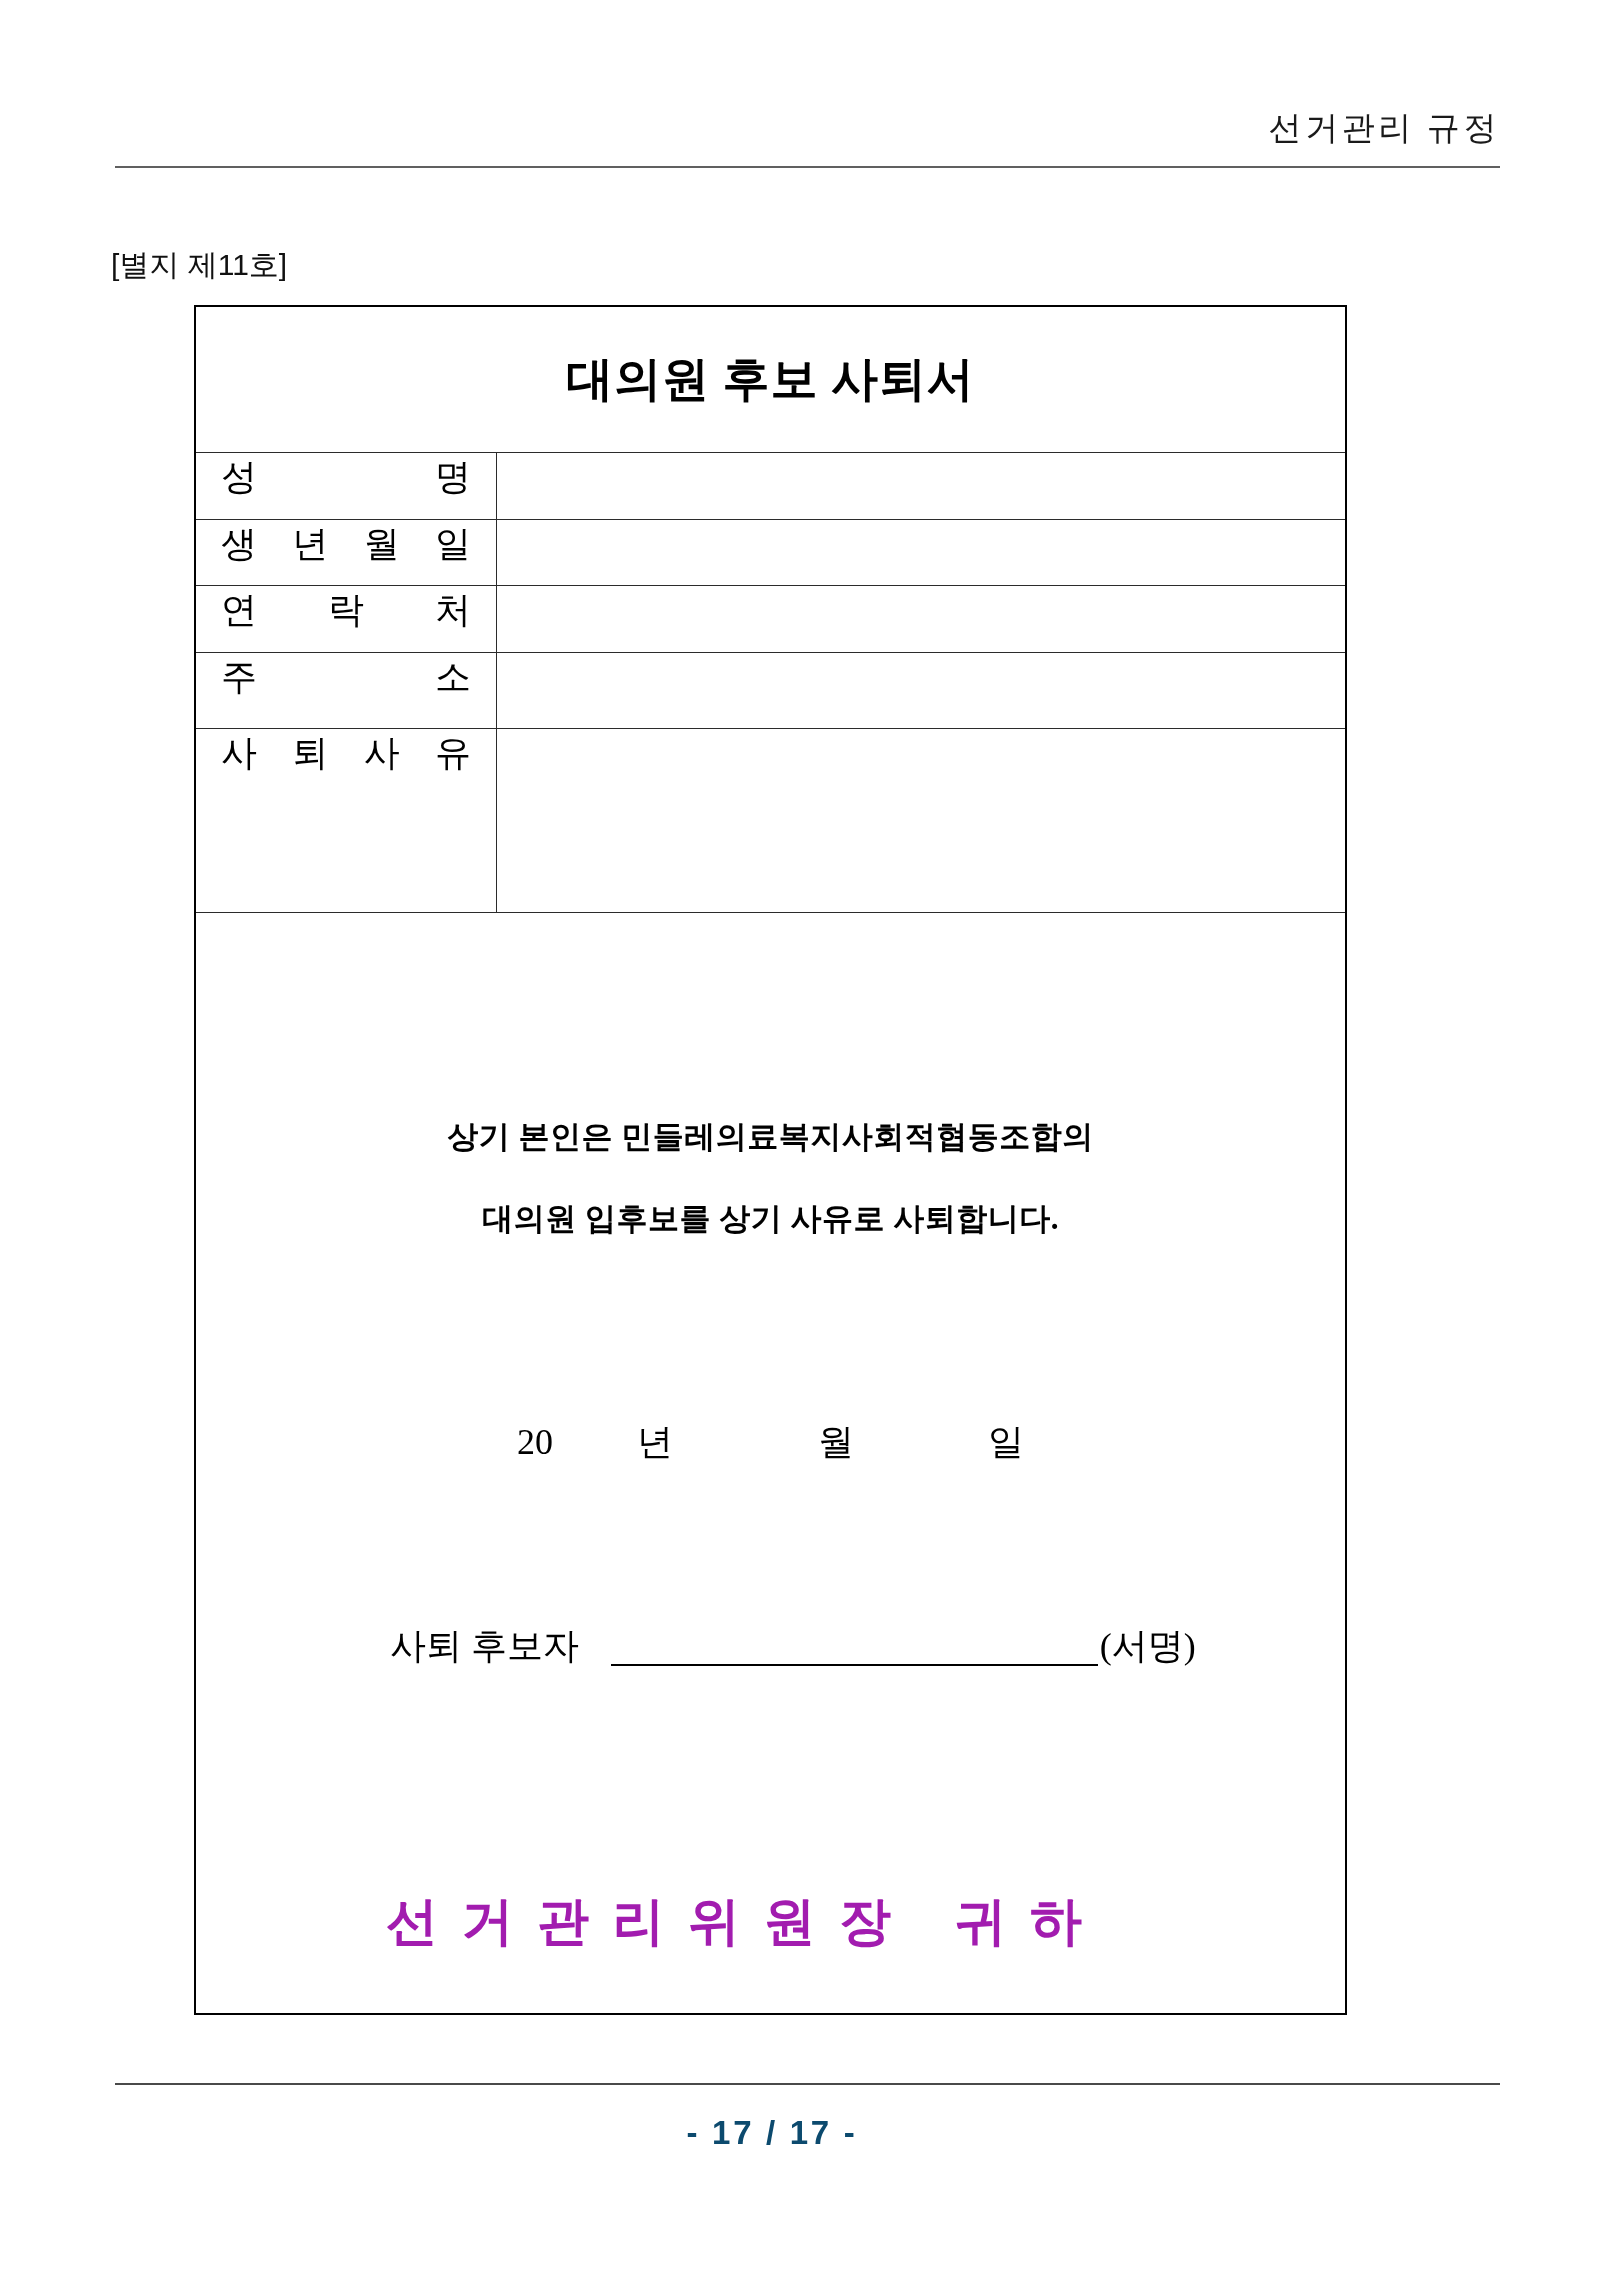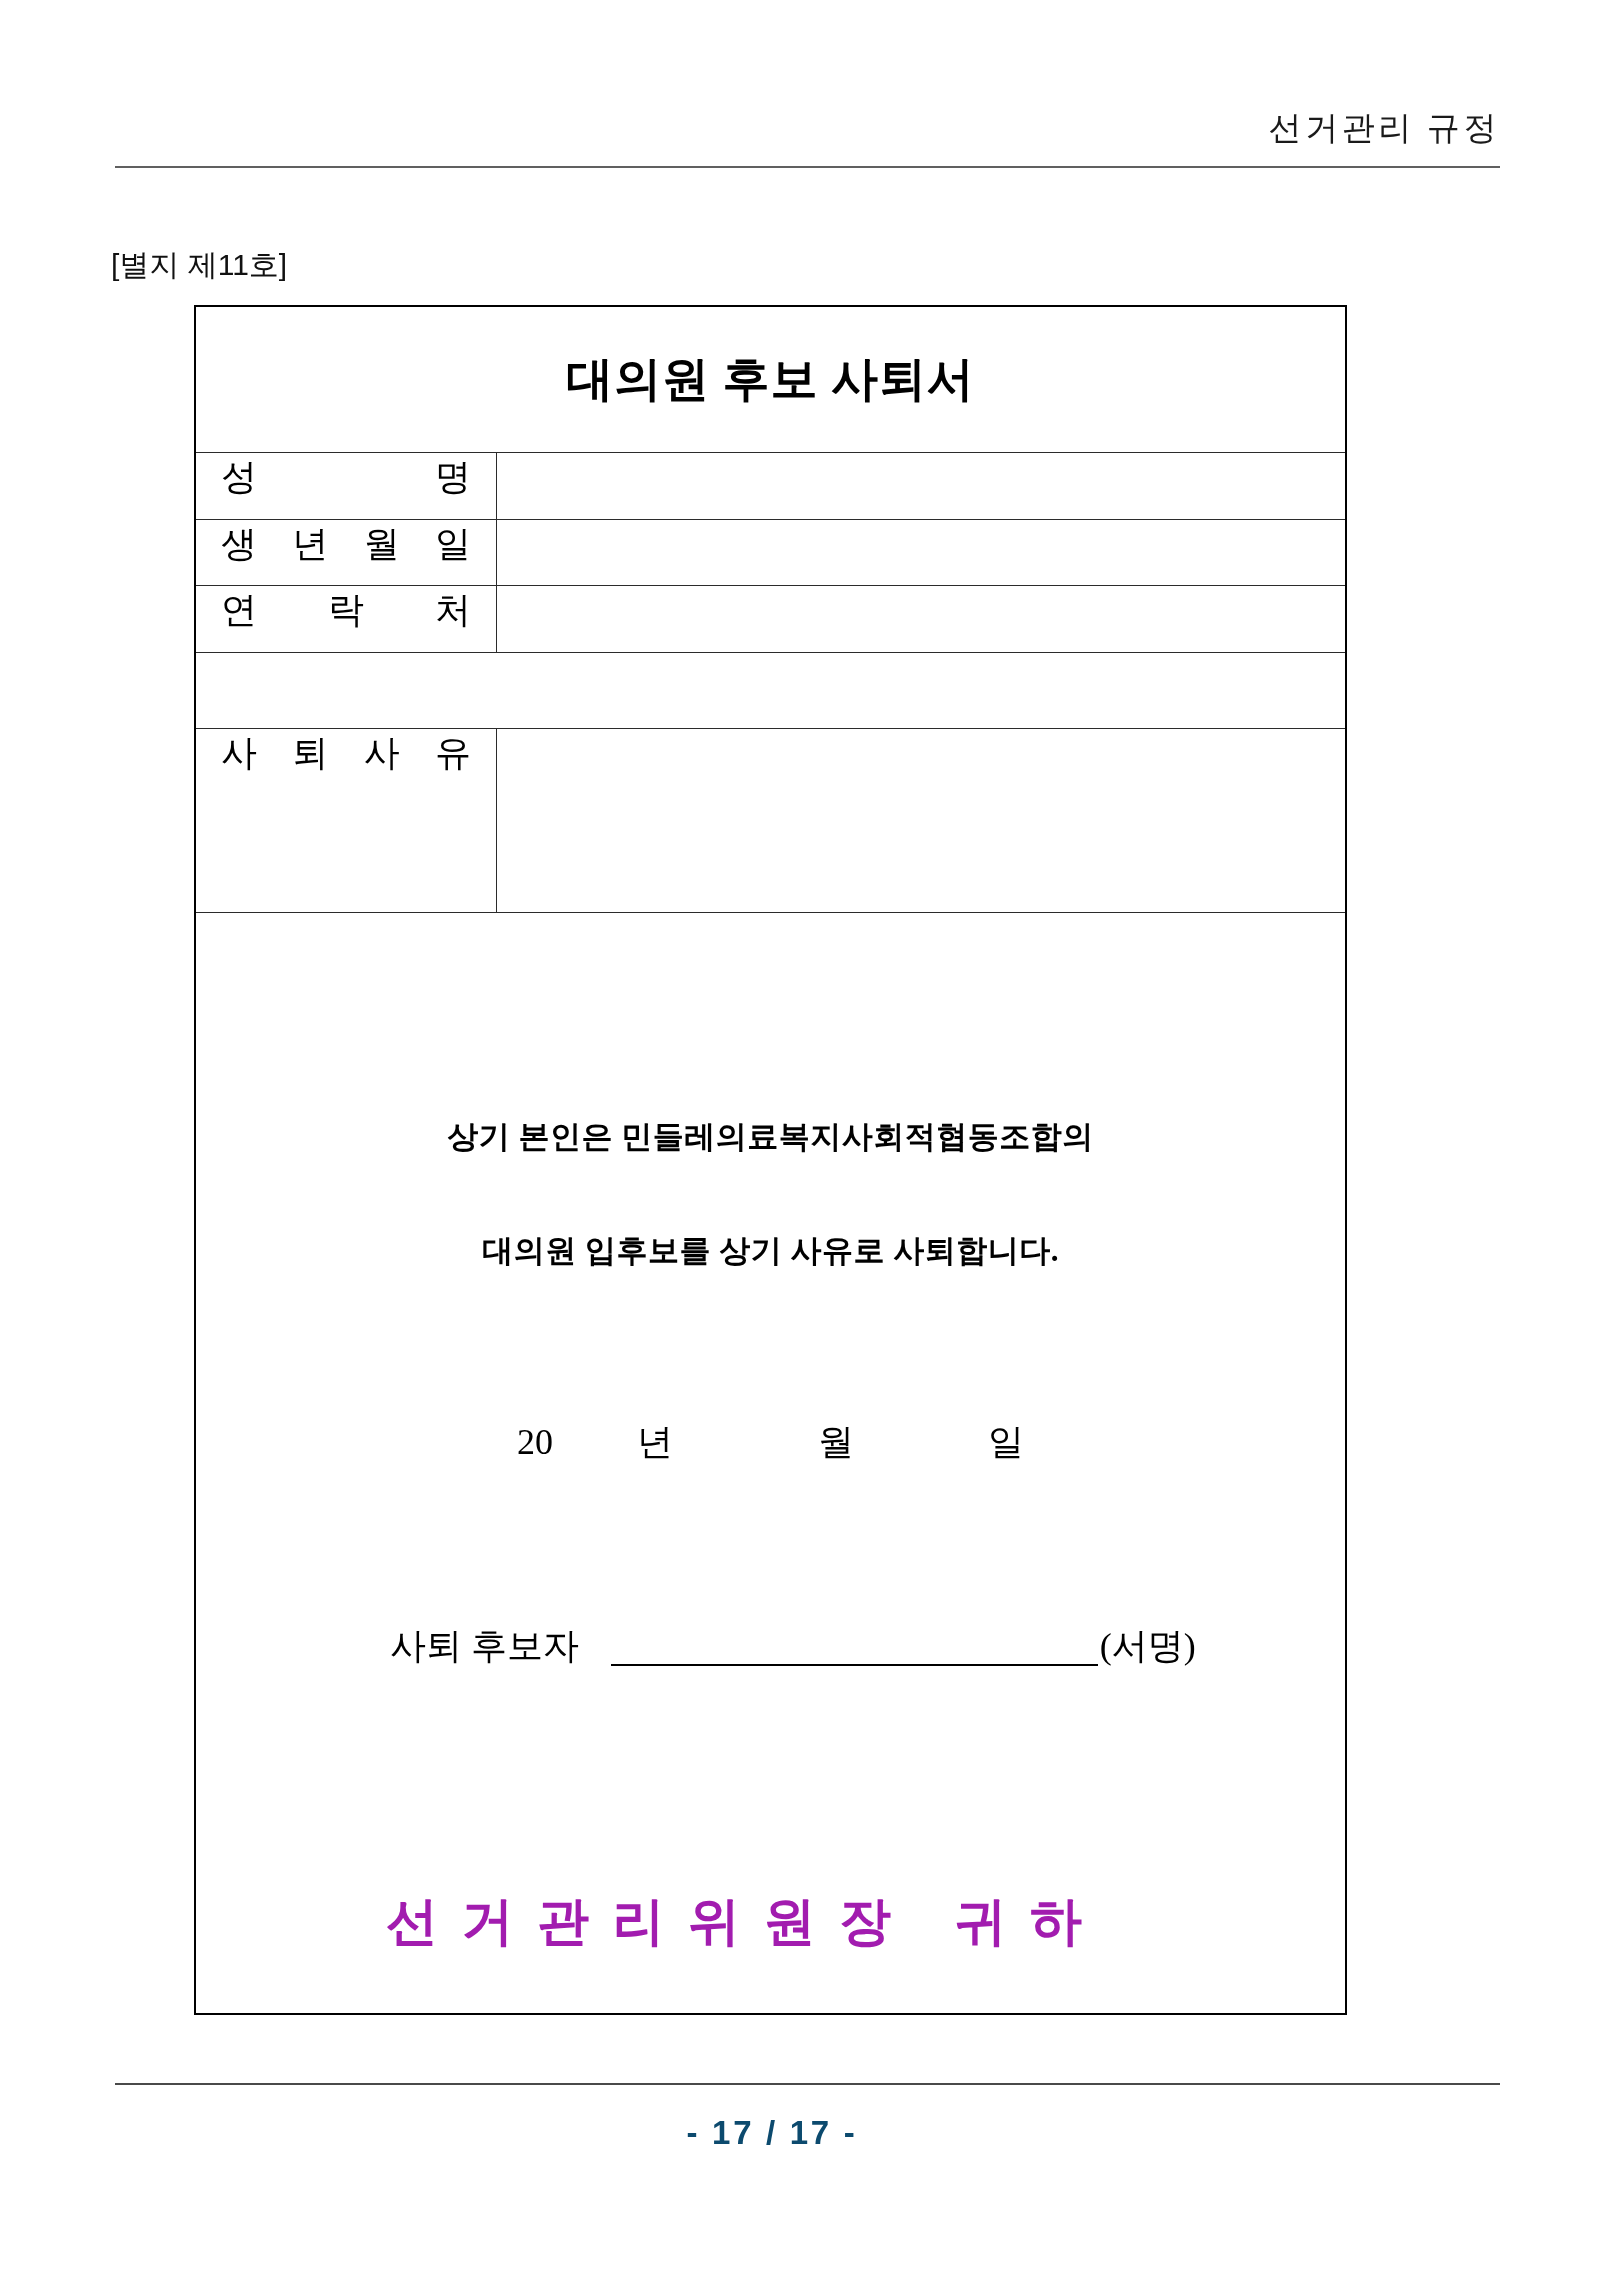--- a/index.html
+++ b/index.html
@@ -71,21 +71,21 @@
     height:1098px;
     box-sizing:border-box;
   }
   .pledge{
     position:absolute;left:0;width:100%;
     text-align:center;
     font-size:31px;font-weight:bold;line-height:56px;
     letter-spacing:0.5px;color:#000;white-space:nowrap;
   }
   .pledge-1{top:196px;}
-  .pledge-2{top:278px;margin-top:32px;}
+  .pledge-2{top:278px;}
   .date-line{
     position:absolute;top:502px;left:0;width:100%;
     display:flex;justify-content:center;align-items:baseline;
     font-size:36px;line-height:54px;color:#000;
   }
   .date-line .gap-a{margin-left:84px;}
   .date-line .gap-b{margin-left:145px;}
   .date-line .gap-c{margin-left:134px;}
   .signature-row{
     position:absolute;top:706px;left:194px;
@@ -145,20 +145,23 @@
     </div>
 
     <div class="field-row row-h74">
       <div class="field-label">
         <span>연 락 처</span>
       </div>
       <div class="field-value"></div>
     </div>
 
     <div class="field-row row-h84">
+      <div class="field-label">
+        <span>주 소</span>
+      </div>
       <div class="field-value"></div>
     </div>
 
     <div class="field-row row-h203">
       <div class="field-label">
         <span>사 퇴 사 유</span>
       </div>
       <div class="field-value"></div>
     </div>
 

